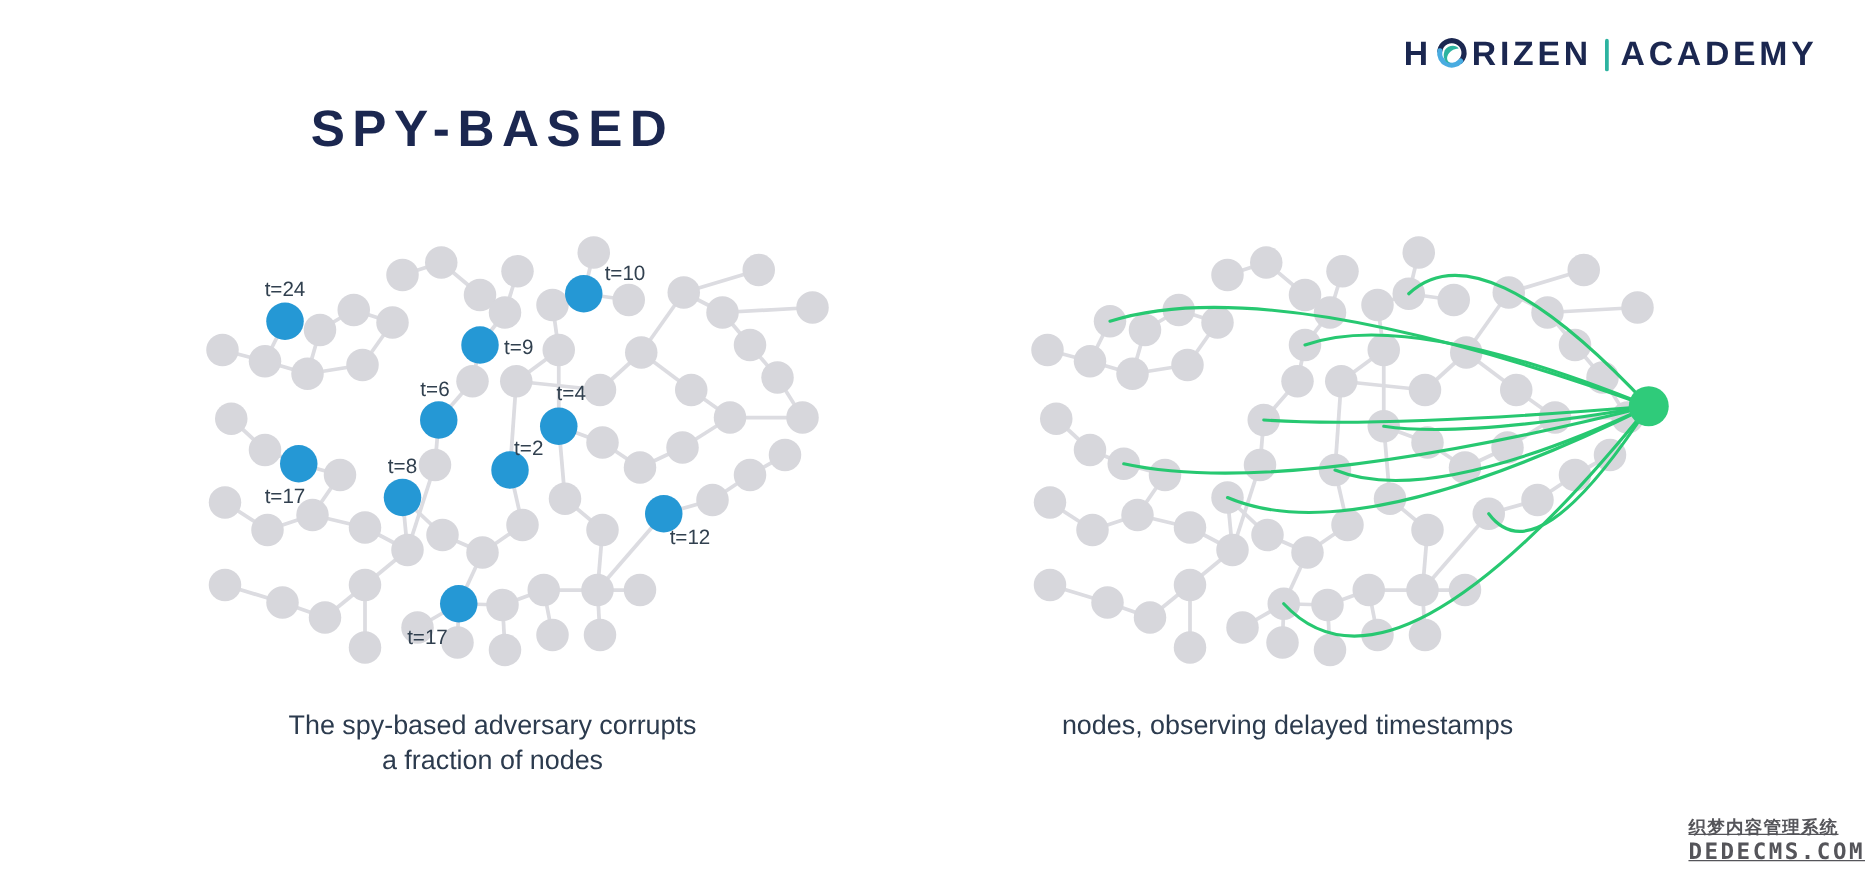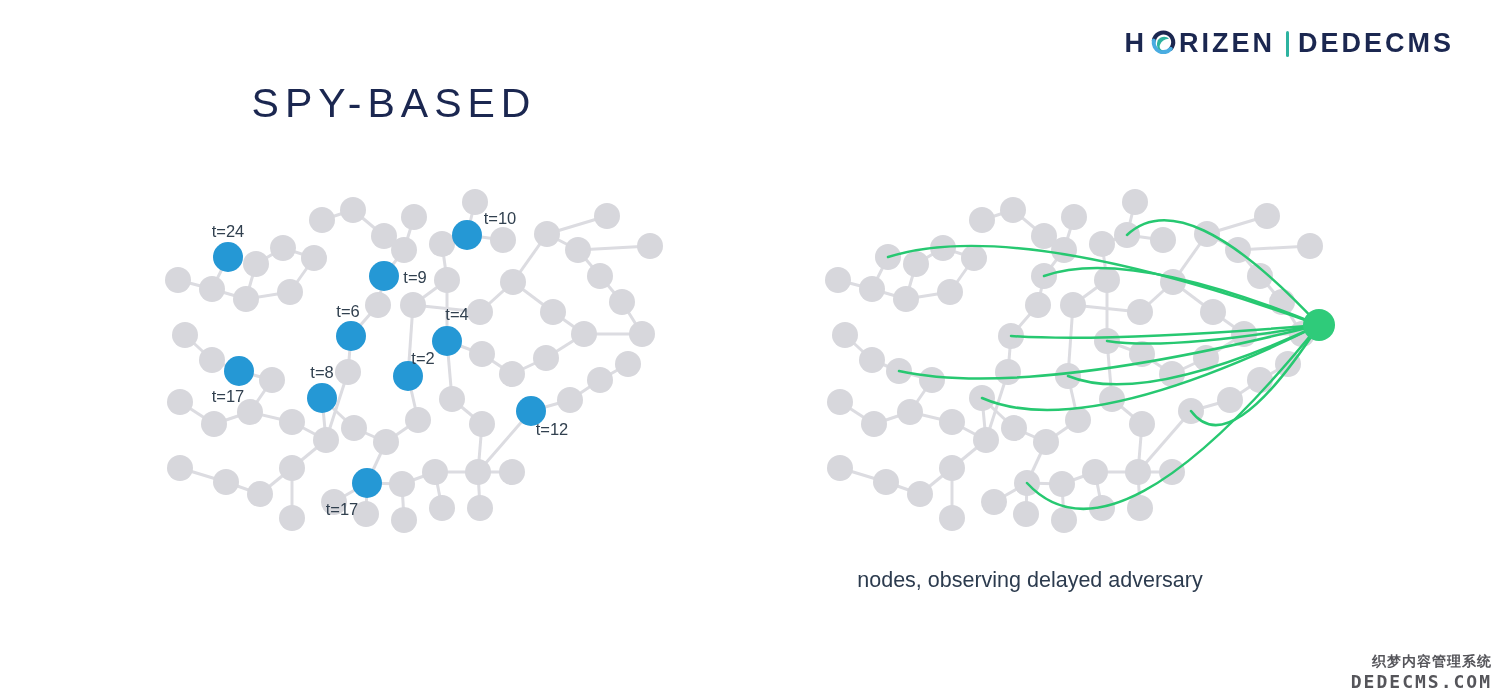--- a/index.html
+++ b/index.html
@@ -7,51 +7,51 @@
   .logo{position:absolute;top:28px;right:46px;display:flex;align-items:center;
         font-weight:bold;font-size:27px;letter-spacing:3px;color:var(--navy);}
   .logo .oword{display:flex;align-items:center;}
   .logo svg{margin:0 1px;}
   .logo .divider{display:inline-block;width:3px;height:26px;border-radius:2px;
         background:var(--teal);margin:0 9px 0 11px;}
   .panel{position:absolute;top:80px;width:540px;height:580px;}
   .panel-left{left:150px;}
   .panel-right{left:810px;}
   .panel h2{position:absolute;top:0;left:0;width:100%;margin:0;text-align:center;
-        font-size:41px;font-weight:normal;letter-spacing:6px;color:var(--navy);}
+        font-size:41px;font-weight:bold;letter-spacing:6px;color:var(--navy);}
   .panel-left h2{transform:translateX(-26px);}
   .panel-right h2{transform:translateX(-58px);}
   .net{position:absolute;top:92px;left:0;}
   .caption{position:absolute;top:486px;left:0;width:100%;margin:0;text-align:center;
         font-size:21.5px;line-height:28px;color:var(--caption);}
   .panel-left .caption{transform:translateX(-26px);}
   .panel-right .caption{transform:translateX(-50px);}
   .caption span{display:block;}
-  .watermark{position:absolute;right:8px;bottom:8px;text-align:right;
+  .watermark{position:absolute;right:8px;bottom:8px;
         font-family:"DejaVu Sans Mono",monospace;font-weight:bold;color:#55555a;
         text-shadow:-1px -1px 0 #fff,1px -1px 0 #fff,-1px 1px 0 #fff,1px 1px 0 #fff,
-                    0 -1px 0 #fff,0 1px 0 #fff,-1px 0 0 #fff,1px 0 0 #fff;}
+                    0 -1px 0 #fff,0 1px 0 #fff,-1px 0 0 #fff,1px 0 0 #fff;text-decoration:underline;}
   .watermark .cn{font-size:14px;letter-spacing:1px;}
   .watermark .en{font-size:18px;letter-spacing:2px;}
 </style>
 </head>
 <body>
 
 <div class="logo">
   <span class="oword">
     <span>H</span>
     <svg width="30" height="30" viewBox="0 0 40 40">
       <path d="M7.8 15.6 A 13 13 0 1 1 30.2 26.5" fill="none" stroke="#1b2750" stroke-width="5.5" stroke-linecap="round"></path>
       <path d="M30.2 26.5 A 13 13 0 0 1 7.8 15.6" fill="none" stroke="#49ace1" stroke-width="5.5" stroke-linecap="round"></path>
       <path d="M13 15 C 17 9, 25 9, 28 13 C 22 13.5, 18 16, 16 21 C 14.5 25, 17 28, 20 29 C 14 29, 11.5 24, 12 19 Z" fill="#2db3a0"></path>
     </svg>
     <span>RIZEN</span>
   </span>
   <span class="divider"></span>
-  <span>DEDECMS</span>
+  <span>ACADEMY</span>
 </div>
 
 <div class="panel panel-left">
   <h2>SPY-BASED</h2>
   <svg id="net-spy" class="net" width="540" height="372" viewBox="0 0 540 372">
       <line x1="28" y1="108" x2="62" y2="117" stroke="#dcdce1" stroke-width="3"></line>
       <line x1="62" y1="117" x2="78" y2="85" stroke="#dcdce1" stroke-width="3"></line>
       <line x1="62" y1="117" x2="96" y2="127" stroke="#dcdce1" stroke-width="3"></line>
       <line x1="96" y1="127" x2="106" y2="92" stroke="#dcdce1" stroke-width="3"></line>
       <line x1="106" y1="92" x2="133" y2="76" stroke="#dcdce1" stroke-width="3"></line>
@@ -202,20 +202,24 @@
       <text x="273" y="192" fill="#31404f" text-anchor="middle" font-size="16.5" font-weight="500" font-family="Liberation Sans, sans-serif">t=2</text>
       <circle cx="89" cy="199" r="15" fill="#2598d5"></circle>
       <text x="78" y="230" fill="#31404f" text-anchor="middle" font-size="16.5" font-weight="500" font-family="Liberation Sans, sans-serif">t=17</text>
       <circle cx="172" cy="226" r="15" fill="#2598d5"></circle>
       <text x="172" y="206" fill="#31404f" text-anchor="middle" font-size="16.5" font-weight="500" font-family="Liberation Sans, sans-serif">t=8</text>
       <circle cx="381" cy="239" r="15" fill="#2598d5"></circle>
       <text x="402" y="263" fill="#31404f" text-anchor="middle" font-size="16.5" font-weight="500" font-family="Liberation Sans, sans-serif">t=12</text>
       <circle cx="217" cy="311" r="15" fill="#2598d5"></circle>
       <text x="192" y="343" fill="#31404f" text-anchor="middle" font-size="16.5" font-weight="500" font-family="Liberation Sans, sans-serif">t=17</text>
     </svg>
+  <p class="caption">
+    <span>The spy-based adversary corrupts</span>
+    <span>a fraction of nodes</span>
+  </p>
 </div>
 
 <div class="panel panel-right">
   <svg id="net-eaves" class="net" width="540" height="372" viewBox="0 0 540 372">
       <line x1="28" y1="108" x2="62" y2="117" stroke="#dcdce1" stroke-width="3"></line>
       <line x1="62" y1="117" x2="78" y2="85" stroke="#dcdce1" stroke-width="3"></line>
       <line x1="62" y1="117" x2="96" y2="127" stroke="#dcdce1" stroke-width="3"></line>
       <line x1="96" y1="127" x2="106" y2="92" stroke="#dcdce1" stroke-width="3"></line>
       <line x1="106" y1="92" x2="133" y2="76" stroke="#dcdce1" stroke-width="3"></line>
       <line x1="133" y1="76" x2="164" y2="86" stroke="#dcdce1" stroke-width="3"></line>
@@ -367,20 +371,20 @@
       <path d="M 201 164 Q 293.4 170.6 509 153" fill="none" stroke="#27c871" stroke-width="2.5" stroke-linecap="round"></path>
       <path d="M 297 169 Q 360.6 178.6 509 153" fill="none" stroke="#27c871" stroke-width="2.5" stroke-linecap="round"></path>
       <path d="M 258 204 Q 333.3 234.6 509 153" fill="none" stroke="#27c871" stroke-width="2.5" stroke-linecap="round"></path>
       <path d="M 89 199 Q 215 226.6 509 153" fill="none" stroke="#27c871" stroke-width="2.5" stroke-linecap="round"></path>
       <path d="M 172 226 Q 273.1 269.8 509 153" fill="none" stroke="#27c871" stroke-width="2.5" stroke-linecap="round"></path>
       <path d="M 381 239 Q 419.4 290.6 509 153" fill="none" stroke="#27c871" stroke-width="2.5" stroke-linecap="round"></path>
       <path d="M 217 311 Q 304.6 405.8 509 153" fill="none" stroke="#27c871" stroke-width="2.5" stroke-linecap="round"></path>
       <circle cx="509" cy="153" r="16" fill="#2fcb7a"></circle>
     </svg>
   <p class="caption">
-    <span>nodes, observing delayed adversary</span>
+    <span>nodes, observing delayed timestamps</span>
   </p>
 </div>
 
 <div class="watermark">
   <div class="cn">织梦内容管理系统</div>
   <div class="en">DEDECMS.COM</div>
 </div>
 
 </body></html>

